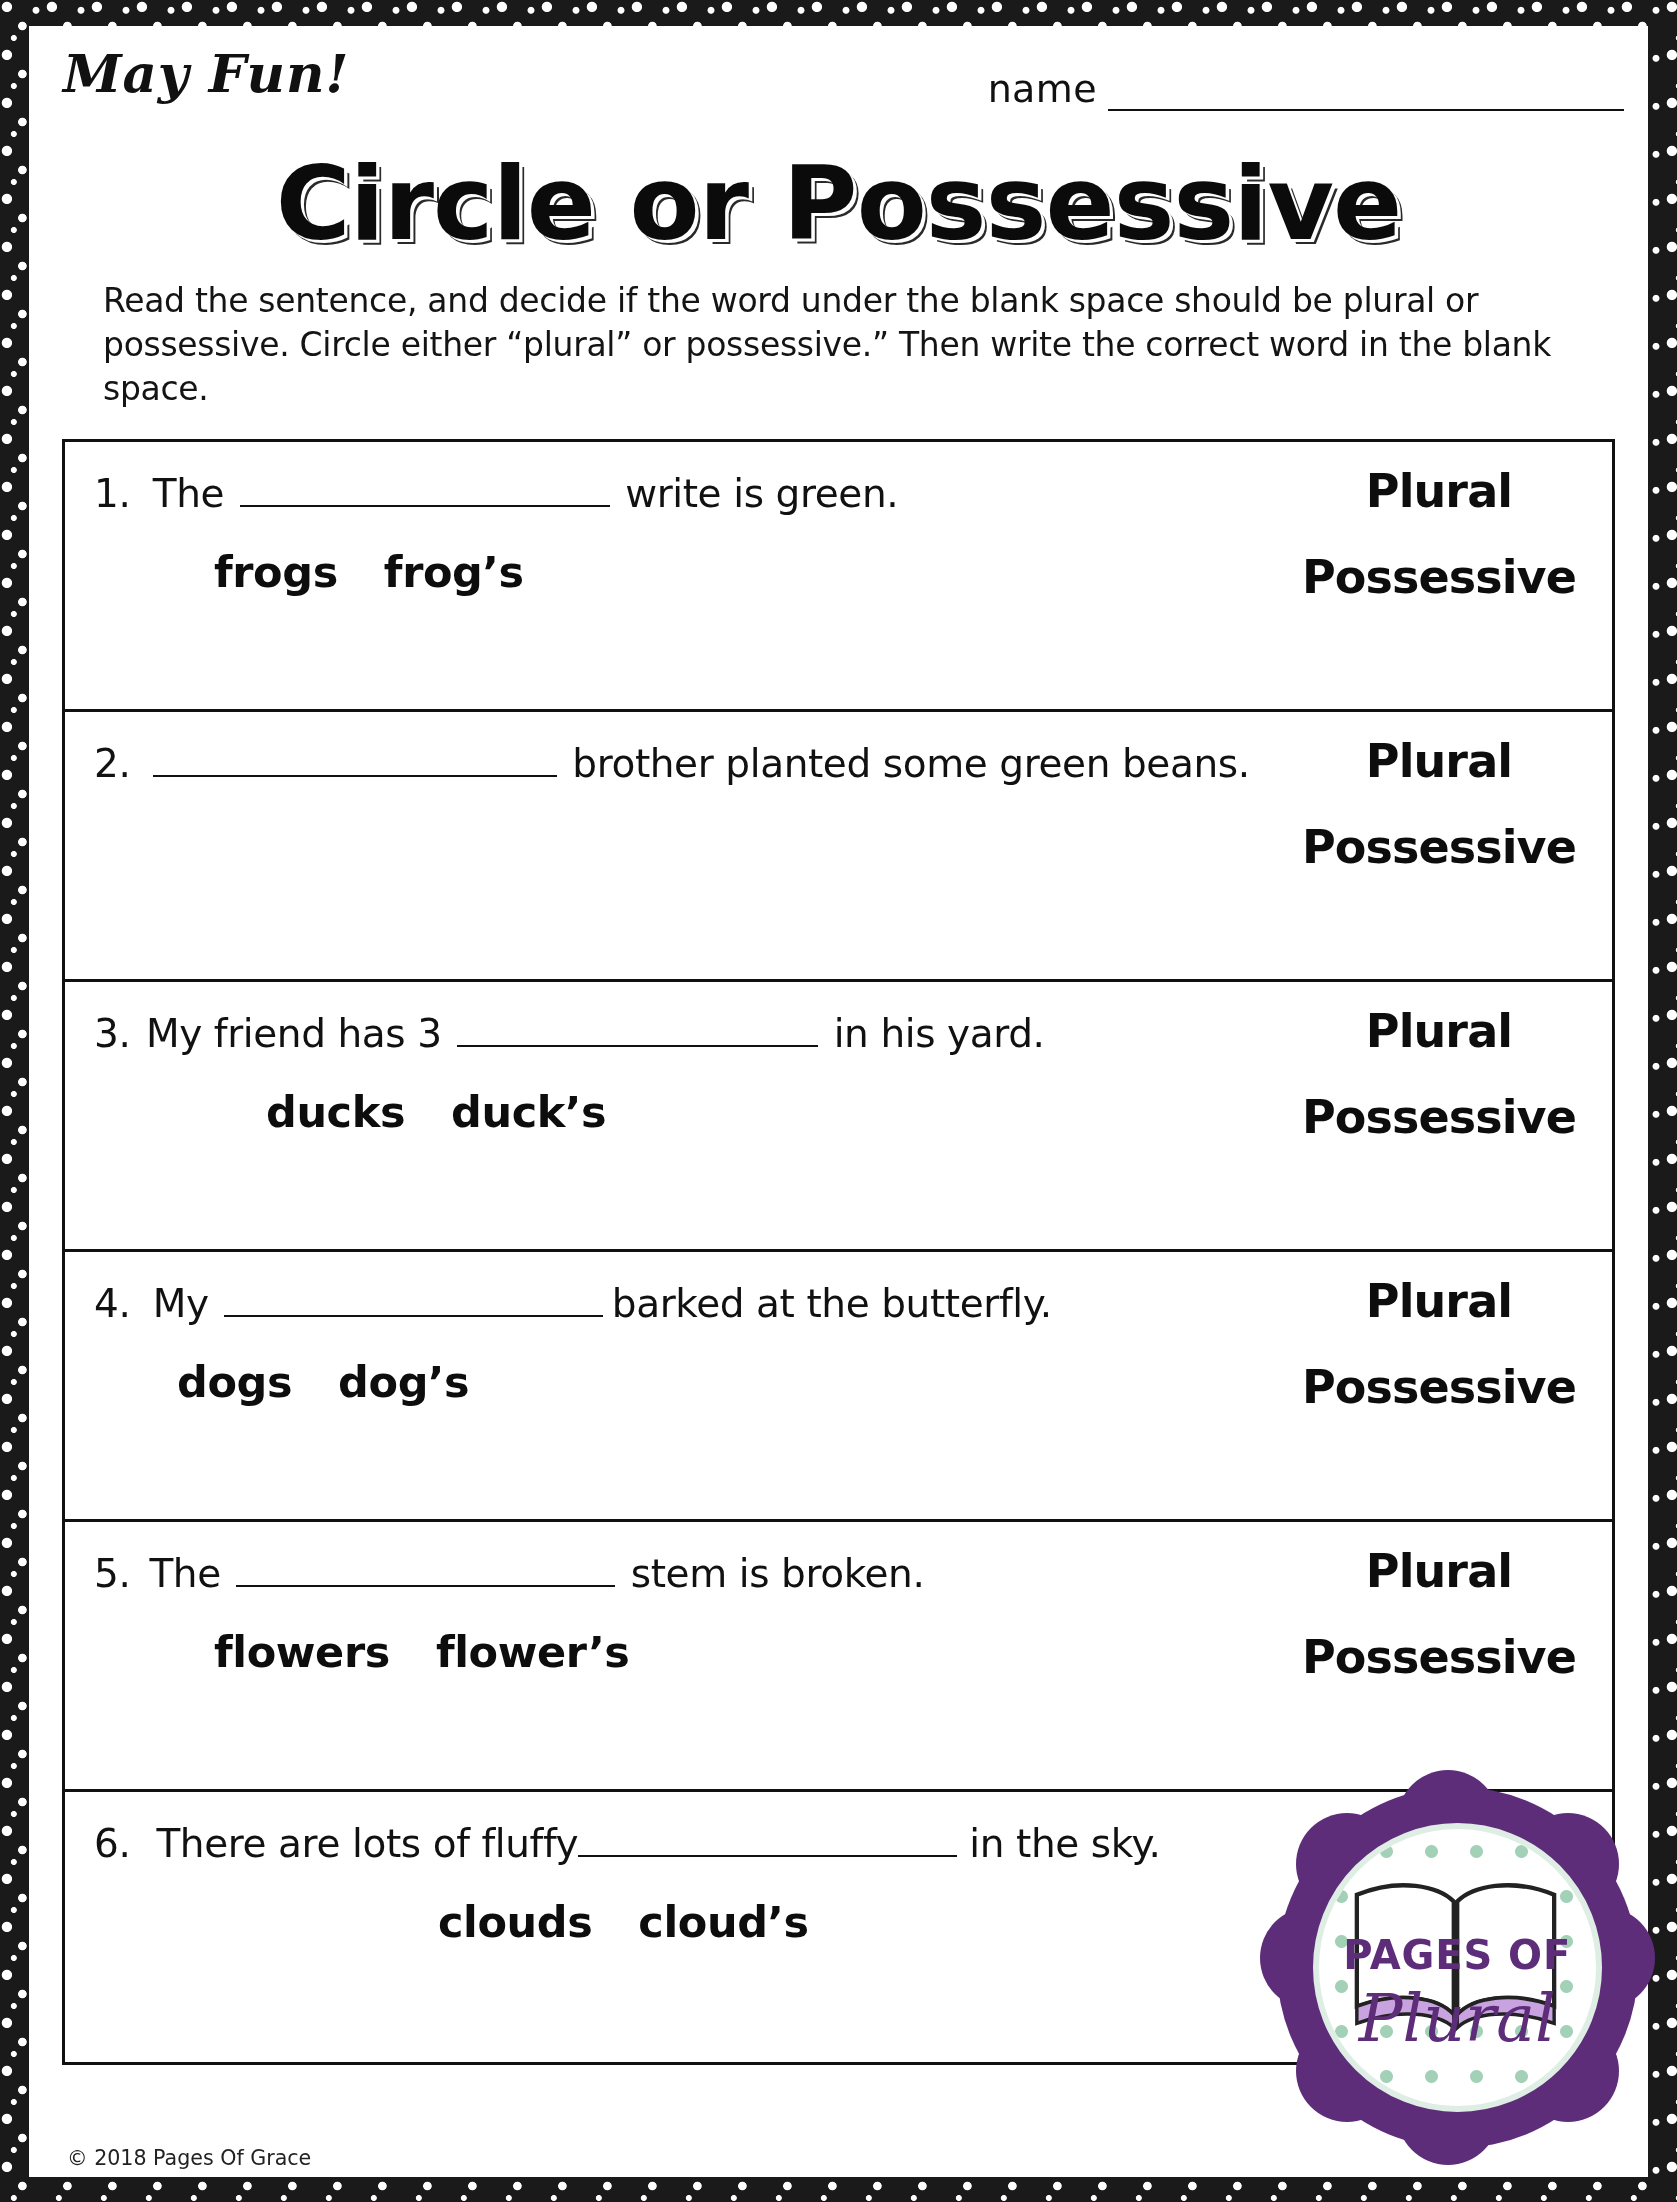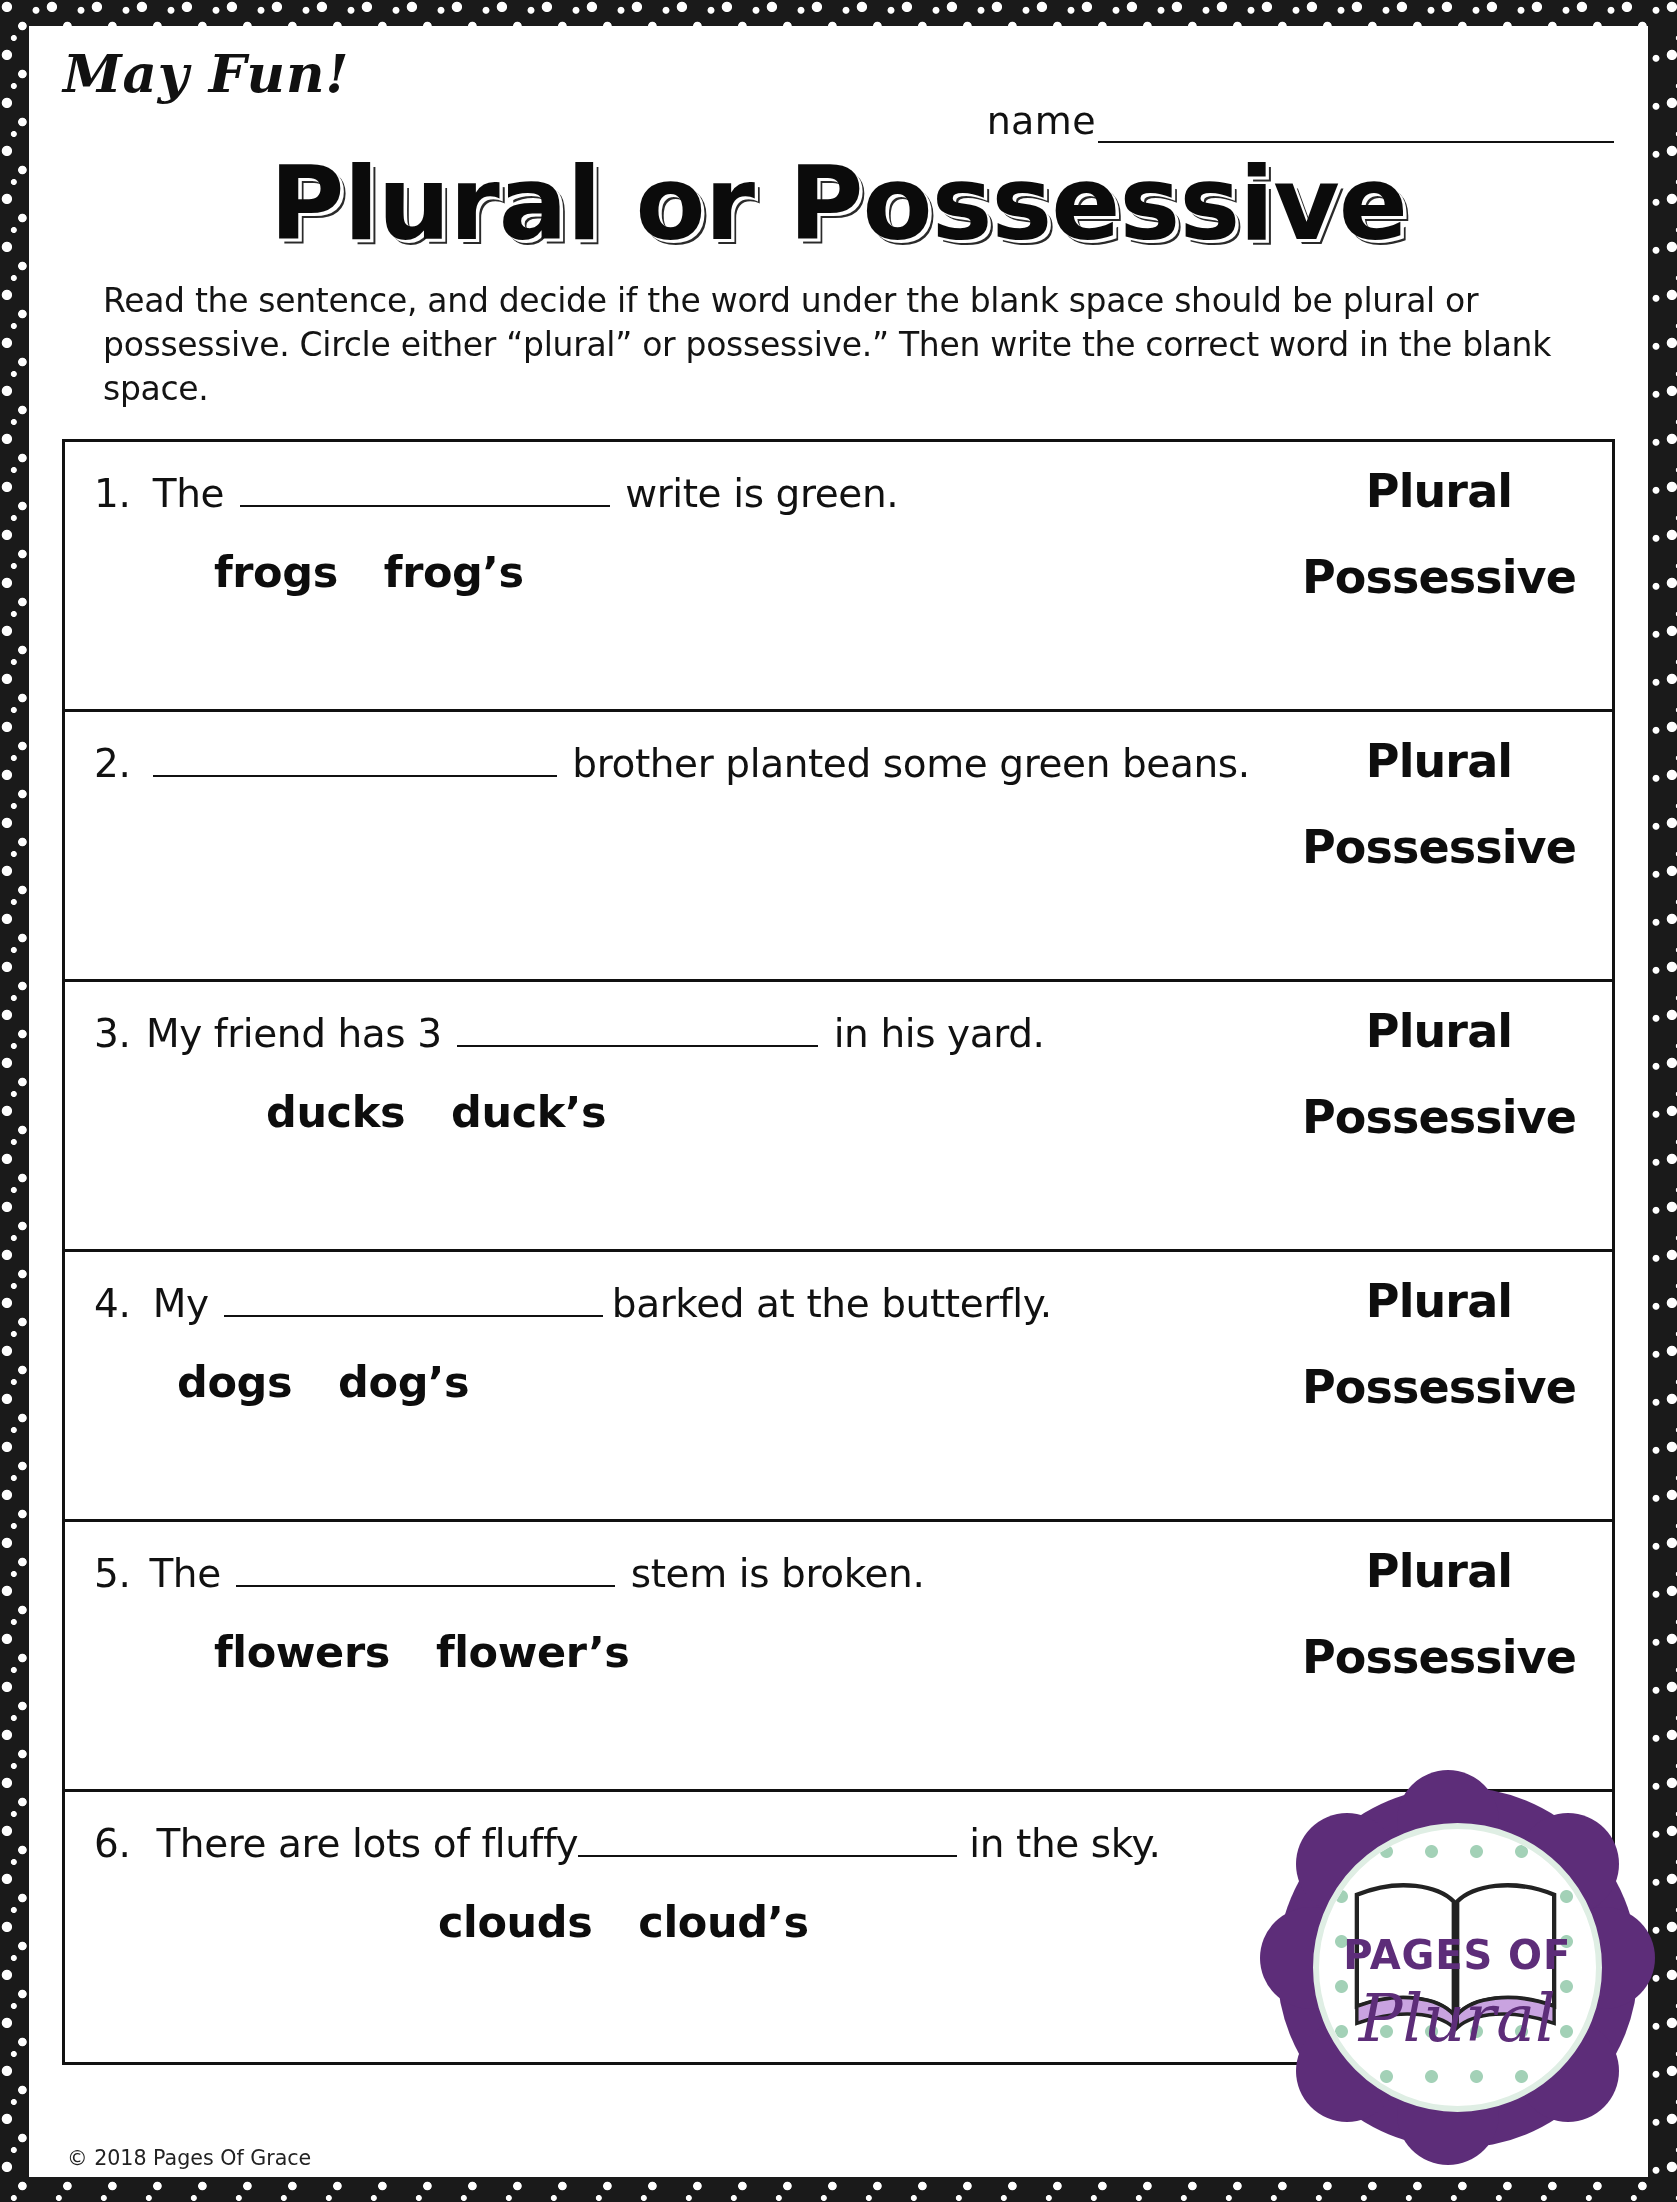--- a/index.html
+++ b/index.html
@@ -48,25 +48,24 @@
     font-size: 53px;
     font-weight: 700;
     font-style: italic;
     letter-spacing: 0.9px;
     color: #111;
     text-align: center;
     -webkit-text-stroke: 0px;
   }
   .name-line {
     position: absolute;
-    right: 34px; top: 41px;
+    right: 24px; top: 41px;
     display: flex;
     align-items: flex-end;
-    gap: 2px;
-    margin-top: 32px;
+    gap: 11px;
   }
   .name-label {
     font-family: "DejaVu Sans", sans-serif;
     font-size: 38px;
     color: #111;
     letter-spacing: 0.4px;
   }
   .name-blank {
     width: 516px;
     border-bottom: 2.6px solid #111;
@@ -257,21 +256,21 @@
   <div class="page-inner">
 
     <div class="hdr">
       <div class="may-fun">May Fun!</div>
       <div class="name-line">
         <span class="name-label">name</span>
         <span class="name-blank"></span>
       </div>
     </div>
 
-    <div class="title">Plural or Possessive</div>
+    <div class="title">Circle or Possessive</div>
 
     <div class="directions">Read the sentence, and decide if the word under the blank space should be plural or possessive. Circle either “plural” or possessive.” Then write the correct word in the blank space.</div>
 
     <div class="sheet">
 
       <div class="row">
         <div class="row-left">
           <div class="sentence">
             <span class="num">1.</span>
             <span style="display:inline-block;width:22.4px"></span>

